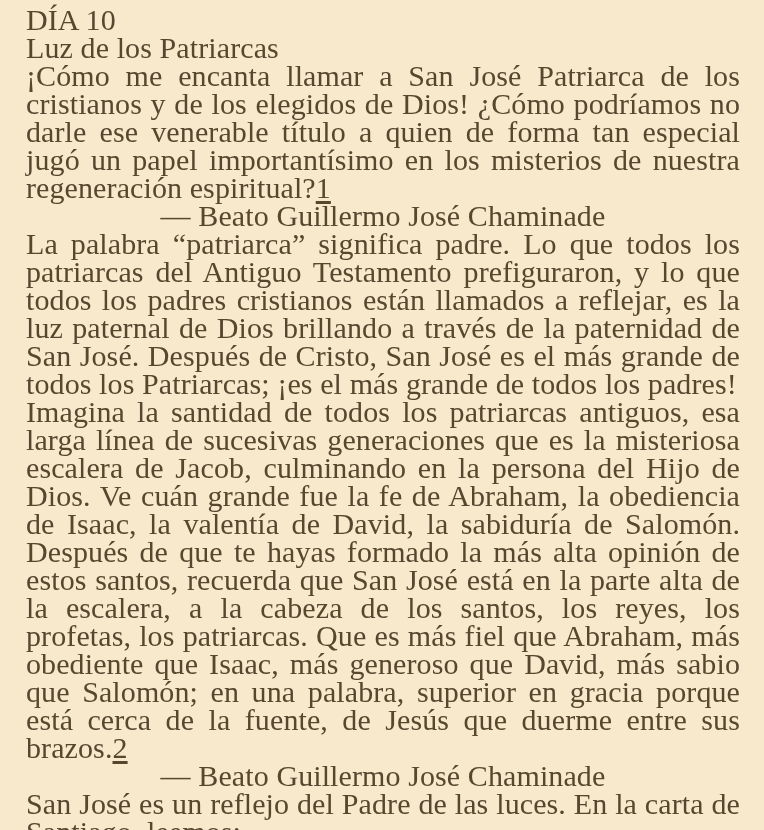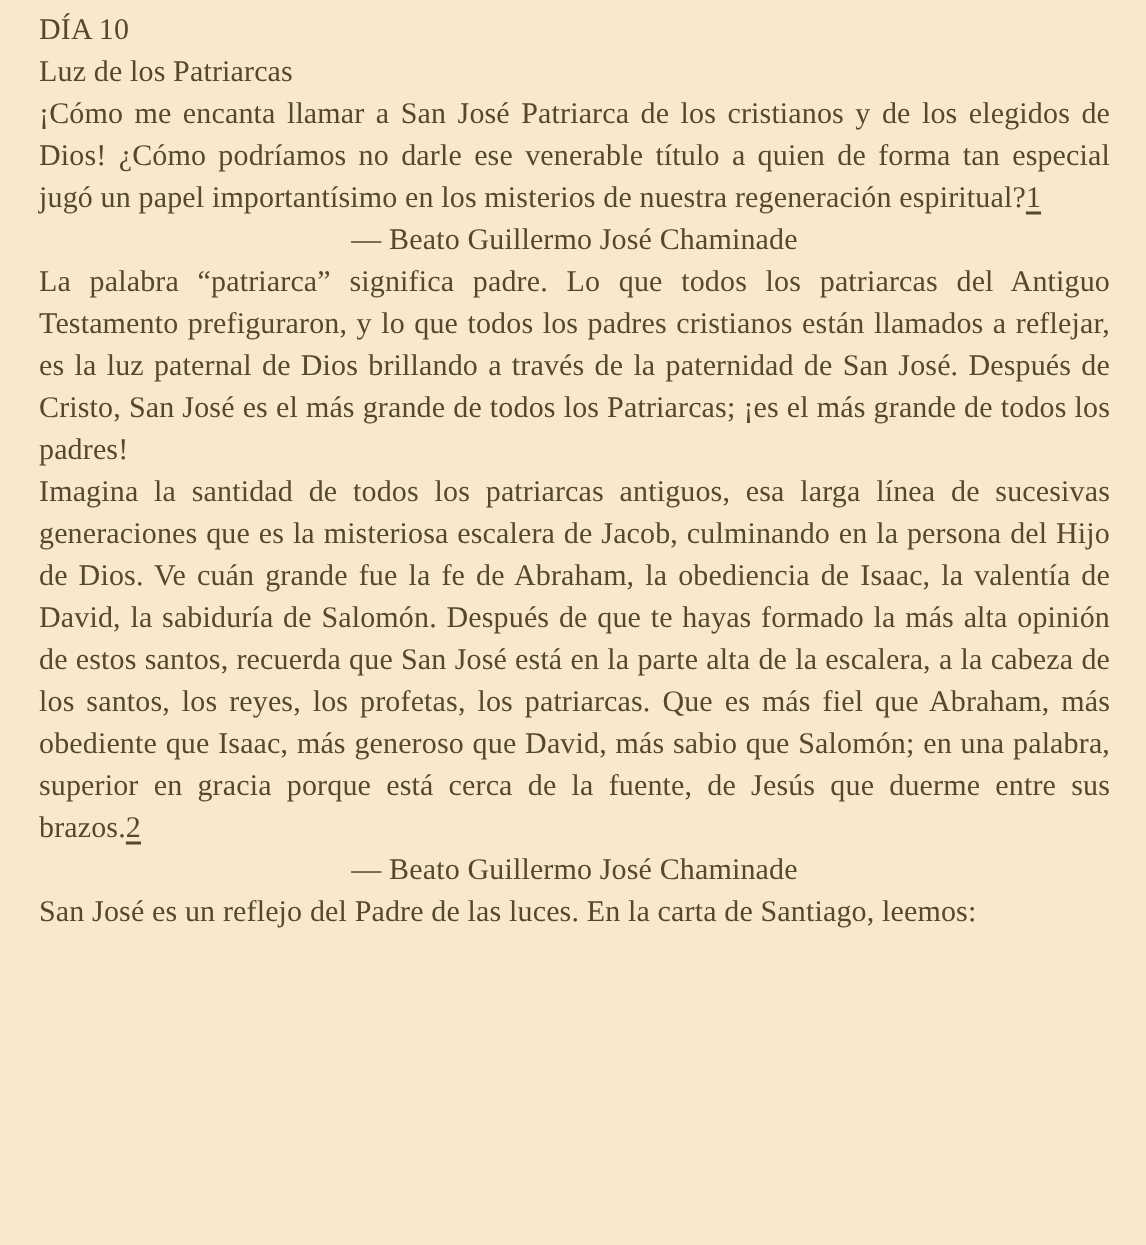--- a/index.html
+++ b/index.html
@@ -7,21 +7,21 @@
     padding: 0;
   }
   .page {
     position: relative;
     width: 764px;
     height: 830px;
     box-sizing: border-box;
     background: #f8e9cd;
     color: #55482f;
     font-family: "Liberation Serif", "DejaVu Serif", serif;
-    font-size: 20px;
+    font-size: 30px;
     line-height: 28px;
     padding: 6px 24px 0 26px;
     overflow: hidden;
     letter-spacing: 0.1px;
   }
   .day-header {
     text-align: left;
   }
   .center-line {
     text-align: left;

